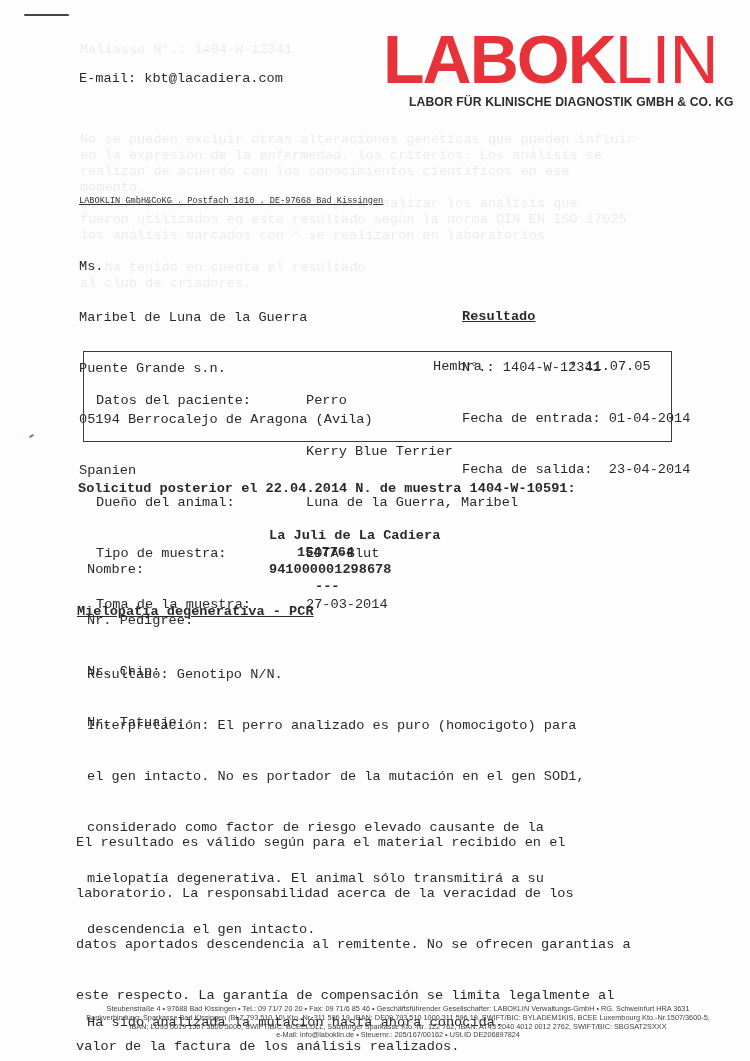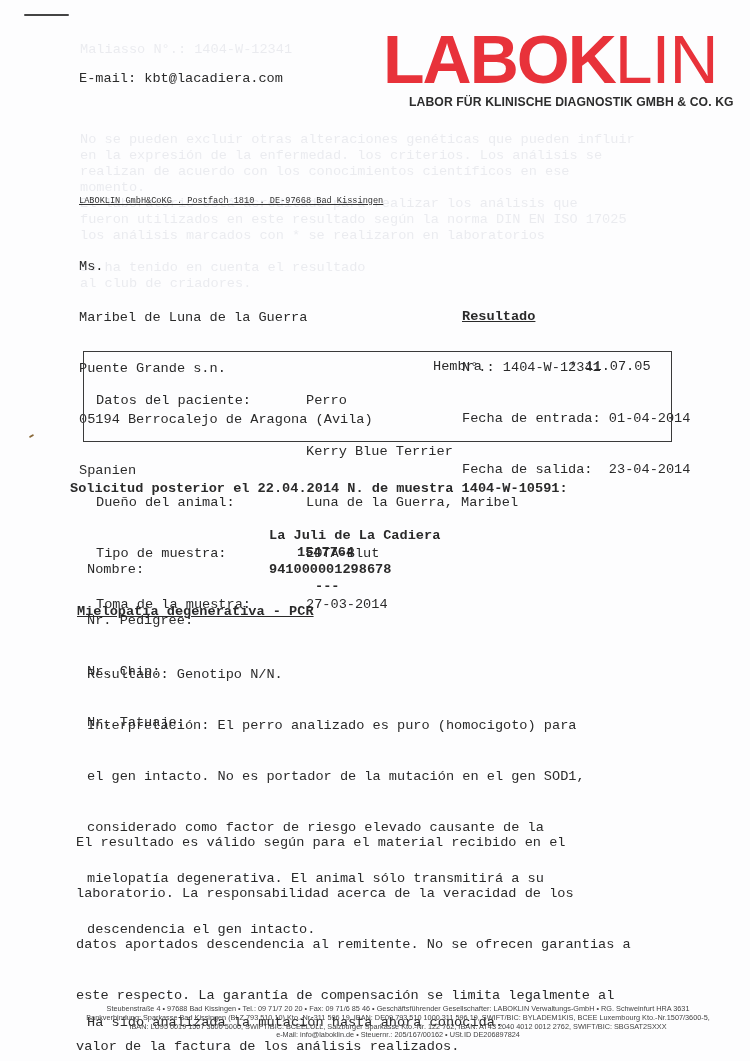--- a/index.html
+++ b/index.html
@@ -97,21 +97,21 @@
 <div class="abs mono t13" style="left:306px; top:358px;">
   <div>Perro</div>
   <div>Kerry Blue Terrier</div>
   <div>Luna de la Guerra, Maribel</div>
   <div>EDTA-Blut</div>
   <div>27-03-2014</div>
 </div>
 <div class="abs mono t13" style="left:433px; top:358px;">Hembra</div>
 <div class="abs mono t13" style="left:569px; top:358px;">* 11.07.05</div>
 
-<div class="abs mono t13 bold" style="left:70px; top:480px;font-family:Liberation Mono, monospace;">Solicitud posterior el 22.04.2014 N. de muestra 1404-W-10591:</div>
+<div class="abs mono t13 bold" style="left:78px; top:480px;font-family:Liberation Mono, monospace;">Solicitud posterior el 22.04.2014 N. de muestra 1404-W-10591:</div>
 
 <div class="abs mono t13" style="left:87px; top:527px;">
   <div>Nombre:</div>
   <div>Nr. Pedigree:</div>
   <div>Nr. Chip:</div>
   <div>Nr. Tatuaje:</div>
 </div>
 <div class="abs mono t13 bold" style="left:269px; top:527px;">La Juli de La Cadiera</div>
 <div class="abs mono t13 bold" style="left:297px; top:544px;">1547764</div>
 <div class="abs mono t13 bold" style="left:269px; top:561px;">941000001298678</div>

